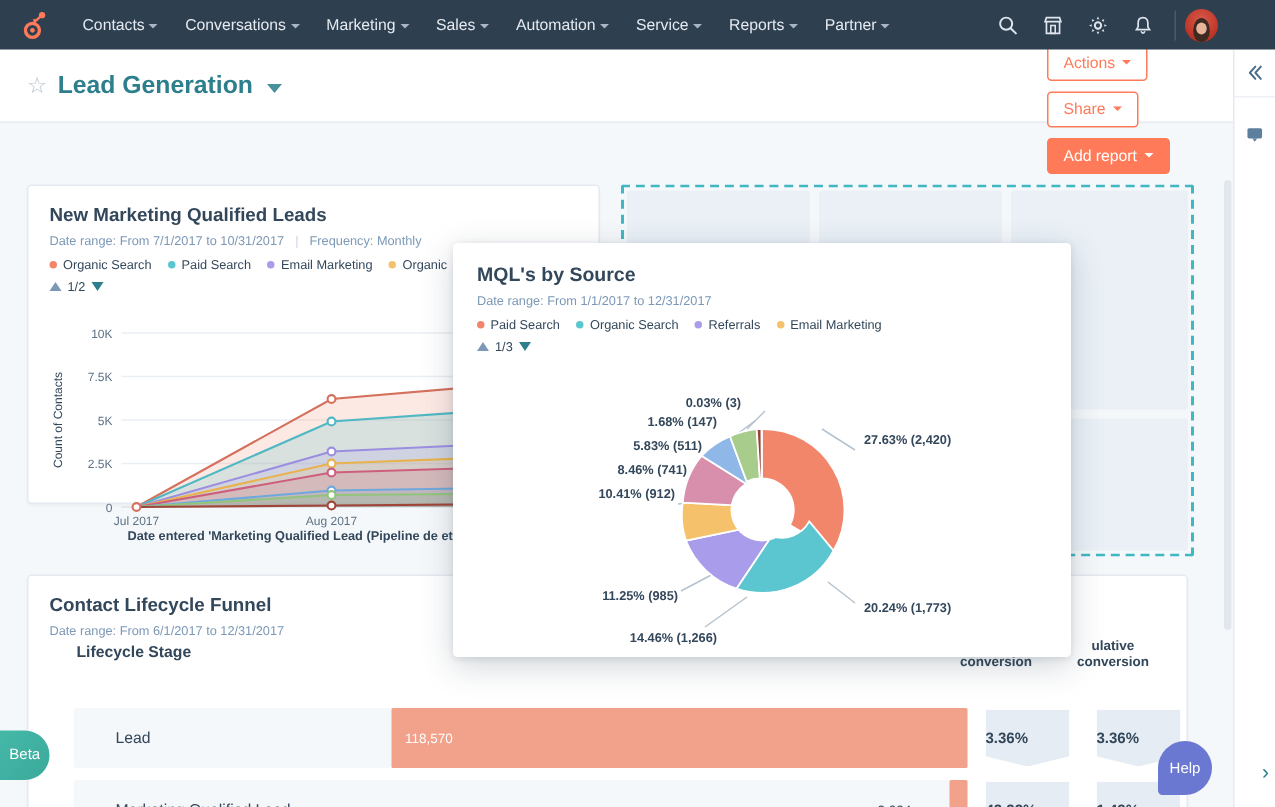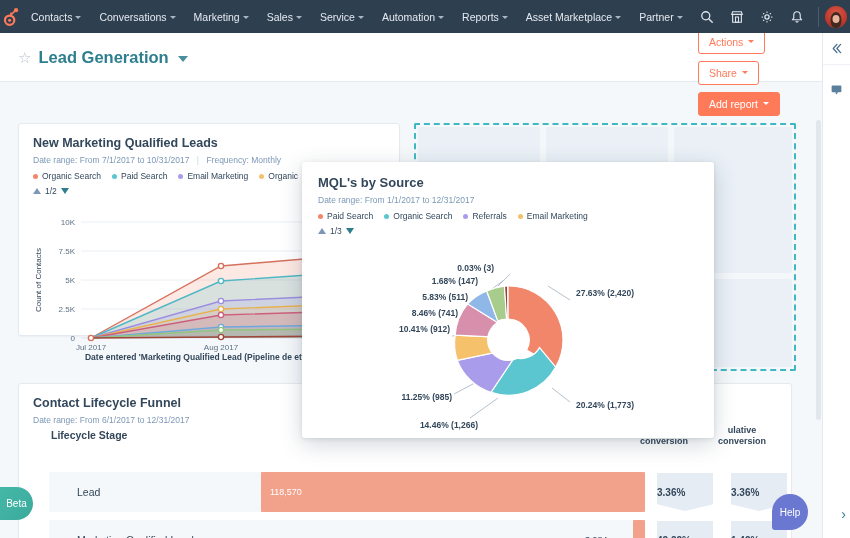--- a/index.html
+++ b/index.html
@@ -188,33 +188,29 @@
       </div>
       <div class="navitem">
         <span>Marketing</span>
         <span class="caret"></span>
       </div>
       <div class="navitem">
         <span>Sales</span>
         <span class="caret"></span>
       </div>
       <div class="navitem">
+        <span>Automation</span>
+        <span class="caret"></span>
+      </div>
+      <div class="navitem">
         <span>Service</span>
         <span class="caret"></span>
       </div>
       <div class="navitem">
-        <span>Automation</span>
-        <span class="caret"></span>
-      </div>
-      <div class="navitem">
         <span>Reports</span>
-        <span class="caret"></span>
-      </div>
-      <div class="navitem">
-        <span>Asset Marketplace</span>
         <span class="caret"></span>
       </div>
       <div class="navitem">
         <span>Partner</span>
         <span class="caret"></span>
       </div>
     </div>
     <div class="navright">
       <div class="navicon">
         <svg width="14" height="14" viewBox="0 0 16 16">

